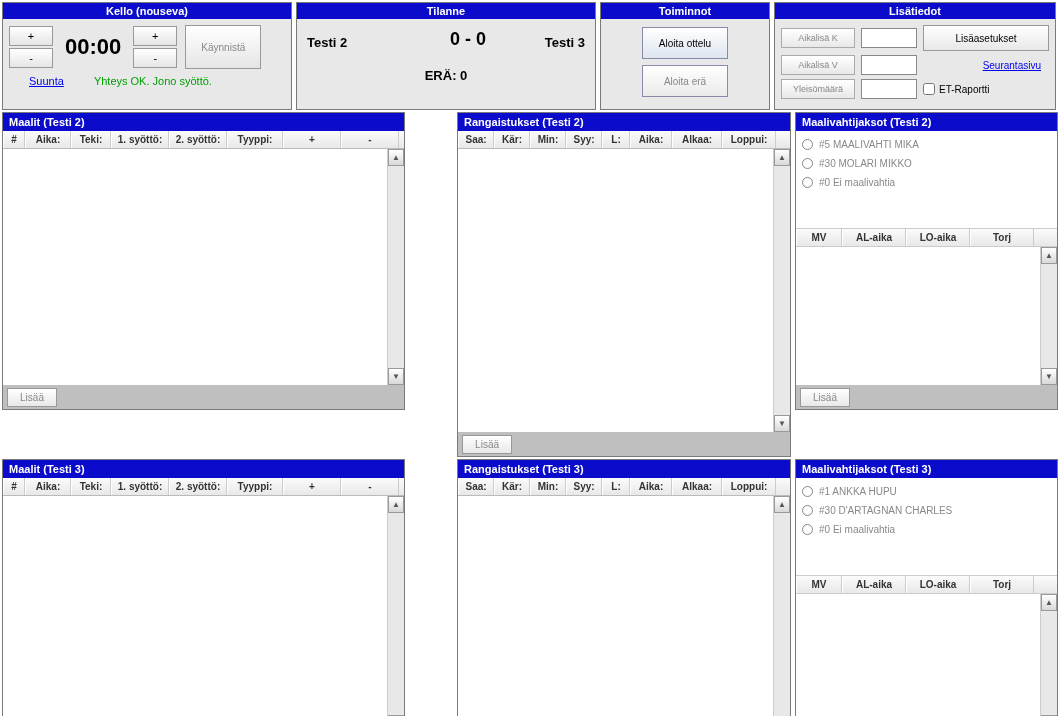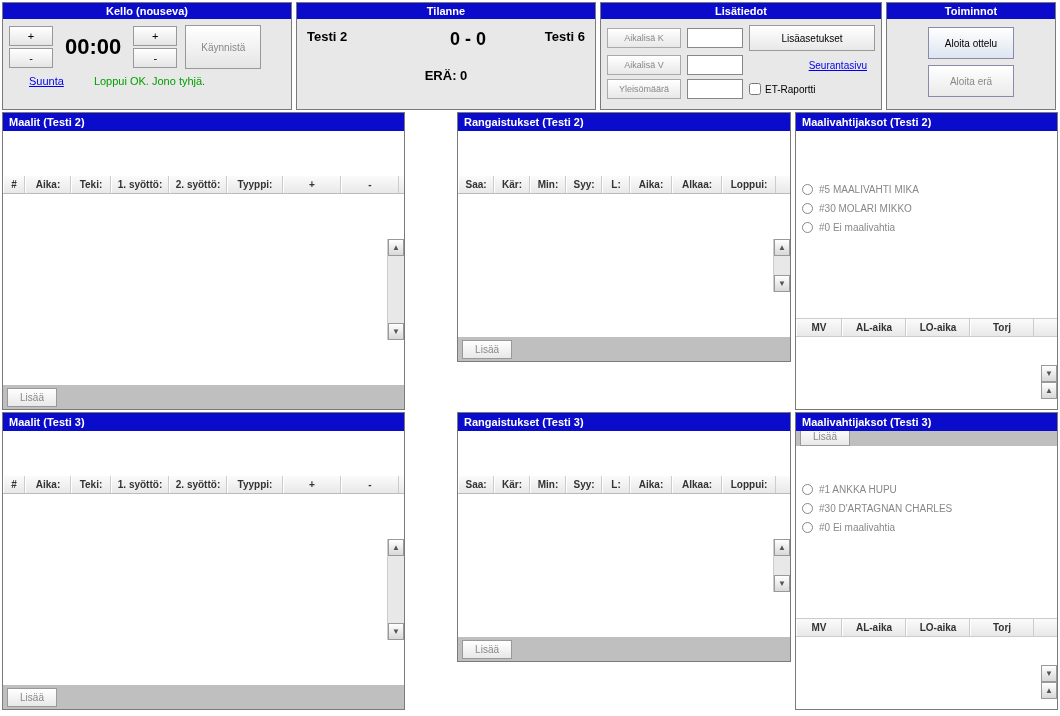--- a/index.html
+++ b/index.html
@@ -14,42 +14,42 @@
 .stepper { display: flex; flex-direction: column; gap: 2px; }
 .step-btn { width: 44px; height: 20px; border: 1px solid #999; background: linear-gradient(#fff,#e5e5e5); cursor: pointer; font-size: 11px; }
 .clock-display { font-size: 22px; font-weight: bold; padding: 0 4px; }
 .kaynnista { width: 76px; height: 44px; border: 1px solid #999; background: linear-gradient(#fff,#e5e5e5); color: #888; cursor: pointer; font-size: 10px; }
 .kello-bottom { display: flex; align-items: flex-end; gap: 30px; padding: 4px 8px 6px 26px; font-size: 11px; }
 .suunta-link { color: #0000ee; text-decoration: underline; cursor: pointer; }
 .status-ok { color: #00a000; }
 
 .tilanne { width: 300px; height: 108px; }
 .tilanne-body { padding: 10px; }
-.score-row { display: flex; justify-content: space-between; align-items: flex-start; font-size: 13px; font-weight: bold; }
+.score-row { display: flex; justify-content: space-between; align-items: flex-end; font-size: 13px; font-weight: bold; }
 .score { font-size: 18px; margin-left: 44px; }
 .era-row { text-align: center; font-weight: bold; font-size: 13px; margin-top: 18px; }
 
 .toiminnot { width: 170px; height: 108px; }
 .toiminnot-body { display: flex; flex-direction: column; gap: 6px; align-items: center; padding: 8px; }
 .action-btn { width: 86px; height: 32px; border: 1px solid #8a8aaa; background: linear-gradient(#fff,#dde5f0); font-size: 10px; cursor: pointer; }
 .action-btn.secondary { background: linear-gradient(#fff,#eaeaea); color: #888; }
 
 .lisatiedot { width: 282px; height: 108px; }
 .lisatiedot-body { display: grid; grid-template-columns: 74px 56px 1fr; gap: 4px 6px; padding: 6px; align-items: center; }
 .small-btn { height: 20px; border: 1px solid #aaa; background: linear-gradient(#fff,#e8e8e8); color: #888; font-size: 9px; cursor: pointer; }
 .small-input { height: 20px; border: 1px solid #888; background: #fff; }
 .lisaasetukset { grid-column: 3; grid-row: 1; height: 26px; border: 1px solid #999; background: linear-gradient(#fff,#e8e8e8); font-size: 10px; cursor: pointer; }
 .seurantasivu { grid-column: 3; grid-row: 2; color: #0000ee; text-decoration: underline; font-size: 10px; text-align: right; cursor: pointer; padding-right: 8px; }
 .etraportti { grid-column: 3; grid-row: 3; display: flex; align-items: center; gap: 4px; font-size: 10px; }
 .etraportti input { width: 12px; height: 12px; }
 
 .grid-row { display: flex; gap: 4px; padding: 0 2px 2px 2px; }
-.data-panel { border: 1px solid #7a7a7a; display: flex; flex-direction: column; gap: 45px; }
+.data-panel { border: 1px solid #7a7a7a; display: flex; flex-direction: column; }
 .maalit { width: 420px; height: 298px; }
-.rangaistukset { width: 348px; height: 250px; margin-left: 48px; }
+.rangaistukset { width: 348px; height: 345px; margin-left: 48px; }
 .maalivahti { width: 274px; height: 298px; }
 
 .section-header { background: #0b0bcc; color: #fff; font-weight: bold; padding: 3px 6px; font-size: 11px; }
 
 .table-head { display: flex; background: linear-gradient(#fbfbfb,#e8e8e8); border-bottom: 1px solid #bbb; }
 .th { border-right: 1px solid #ccc; border-left: 1px solid #fff; padding: 3px 2px; font-size: 10px; text-align: center; font-weight: bold; color: #333; }
 
 .table-body { flex: 1; background: #fff; position: relative; overflow: hidden; }
 .scrollbar-v { position: absolute; right: 0; top: 0; bottom: 0; width: 17px; background: #e8e8e8; border-left: 1px solid #ccc; }
 .sb-btn { height: 17px; background: linear-gradient(#fff,#d8d8d8); border: 1px solid #999; display: flex; align-items: center; justify-content: center; font-size: 8px; color: #555; }
@@ -86,61 +86,61 @@
       </div>
       <div class="clock-display">00:00</div>
       <div class="stepper">
         <button class="step-btn">+</button>
         <button class="step-btn">-</button>
       </div>
       <button class="kaynnista">Käynnistä</button>
     </div>
     <div class="kello-bottom">
       <span class="suunta-link">Suunta</span>
-      <span class="status-ok">Loppui OK. Jono tyhjä.</span>
+      <span class="status-ok">Yhteys OK. Jono syöttö.</span>
     </div>
   </div>
 
   <div class="top-panel tilanne">
     <div class="panel-header">Tilanne</div>
     <div class="tilanne-body">
       <div class="score-row">
         <span>Testi 2</span>
         <span class="score">0 - 0</span>
-        <span>Testi 6</span>
+        <span>Testi 3</span>
       </div>
       <div class="era-row">ERÄ: 0</div>
+    </div>
+  </div>
+
+  <div class="top-panel toiminnot">
+    <div class="panel-header">Toiminnot</div>
+    <div class="toiminnot-body">
+      <button class="action-btn">Aloita ottelu</button>
+      <button class="action-btn secondary">Aloita erä</button>
     </div>
   </div>
 
   <div class="top-panel lisatiedot">
     <div class="panel-header">Lisätiedot</div>
     <div class="lisatiedot-body">
       <button class="small-btn">Aikalisä K</button>
       <input class="small-input" style="">
       <button class="lisaasetukset">Lisäasetukset</button>
 
       <button class="small-btn">Aikalisä V</button>
       <input class="small-input" style="">
       <span class="seurantasivu">Seurantasivu</span>
 
       <button class="small-btn">Yleisömäärä</button>
       <input class="small-input" style="">
       <label class="etraportti">
         <input type="checkbox" style="">
         <span>ET-Raportti</span>
       </label>
-    </div>
-  </div>
-
-  <div class="top-panel toiminnot">
-    <div class="panel-header">Toiminnot</div>
-    <div class="toiminnot-body">
-      <button class="action-btn">Aloita ottelu</button>
-      <button class="action-btn secondary">Aloita erä</button>
     </div>
   </div>
 </div>
 
 <div class="grid-row">
   <div class="data-panel maalit">
     <div class="section-header">Maalit (Testi 2)</div>
     <div class="table-head">
       <div class="th m-c0">#</div>
       <div class="th m-c1">Aika:</div>

